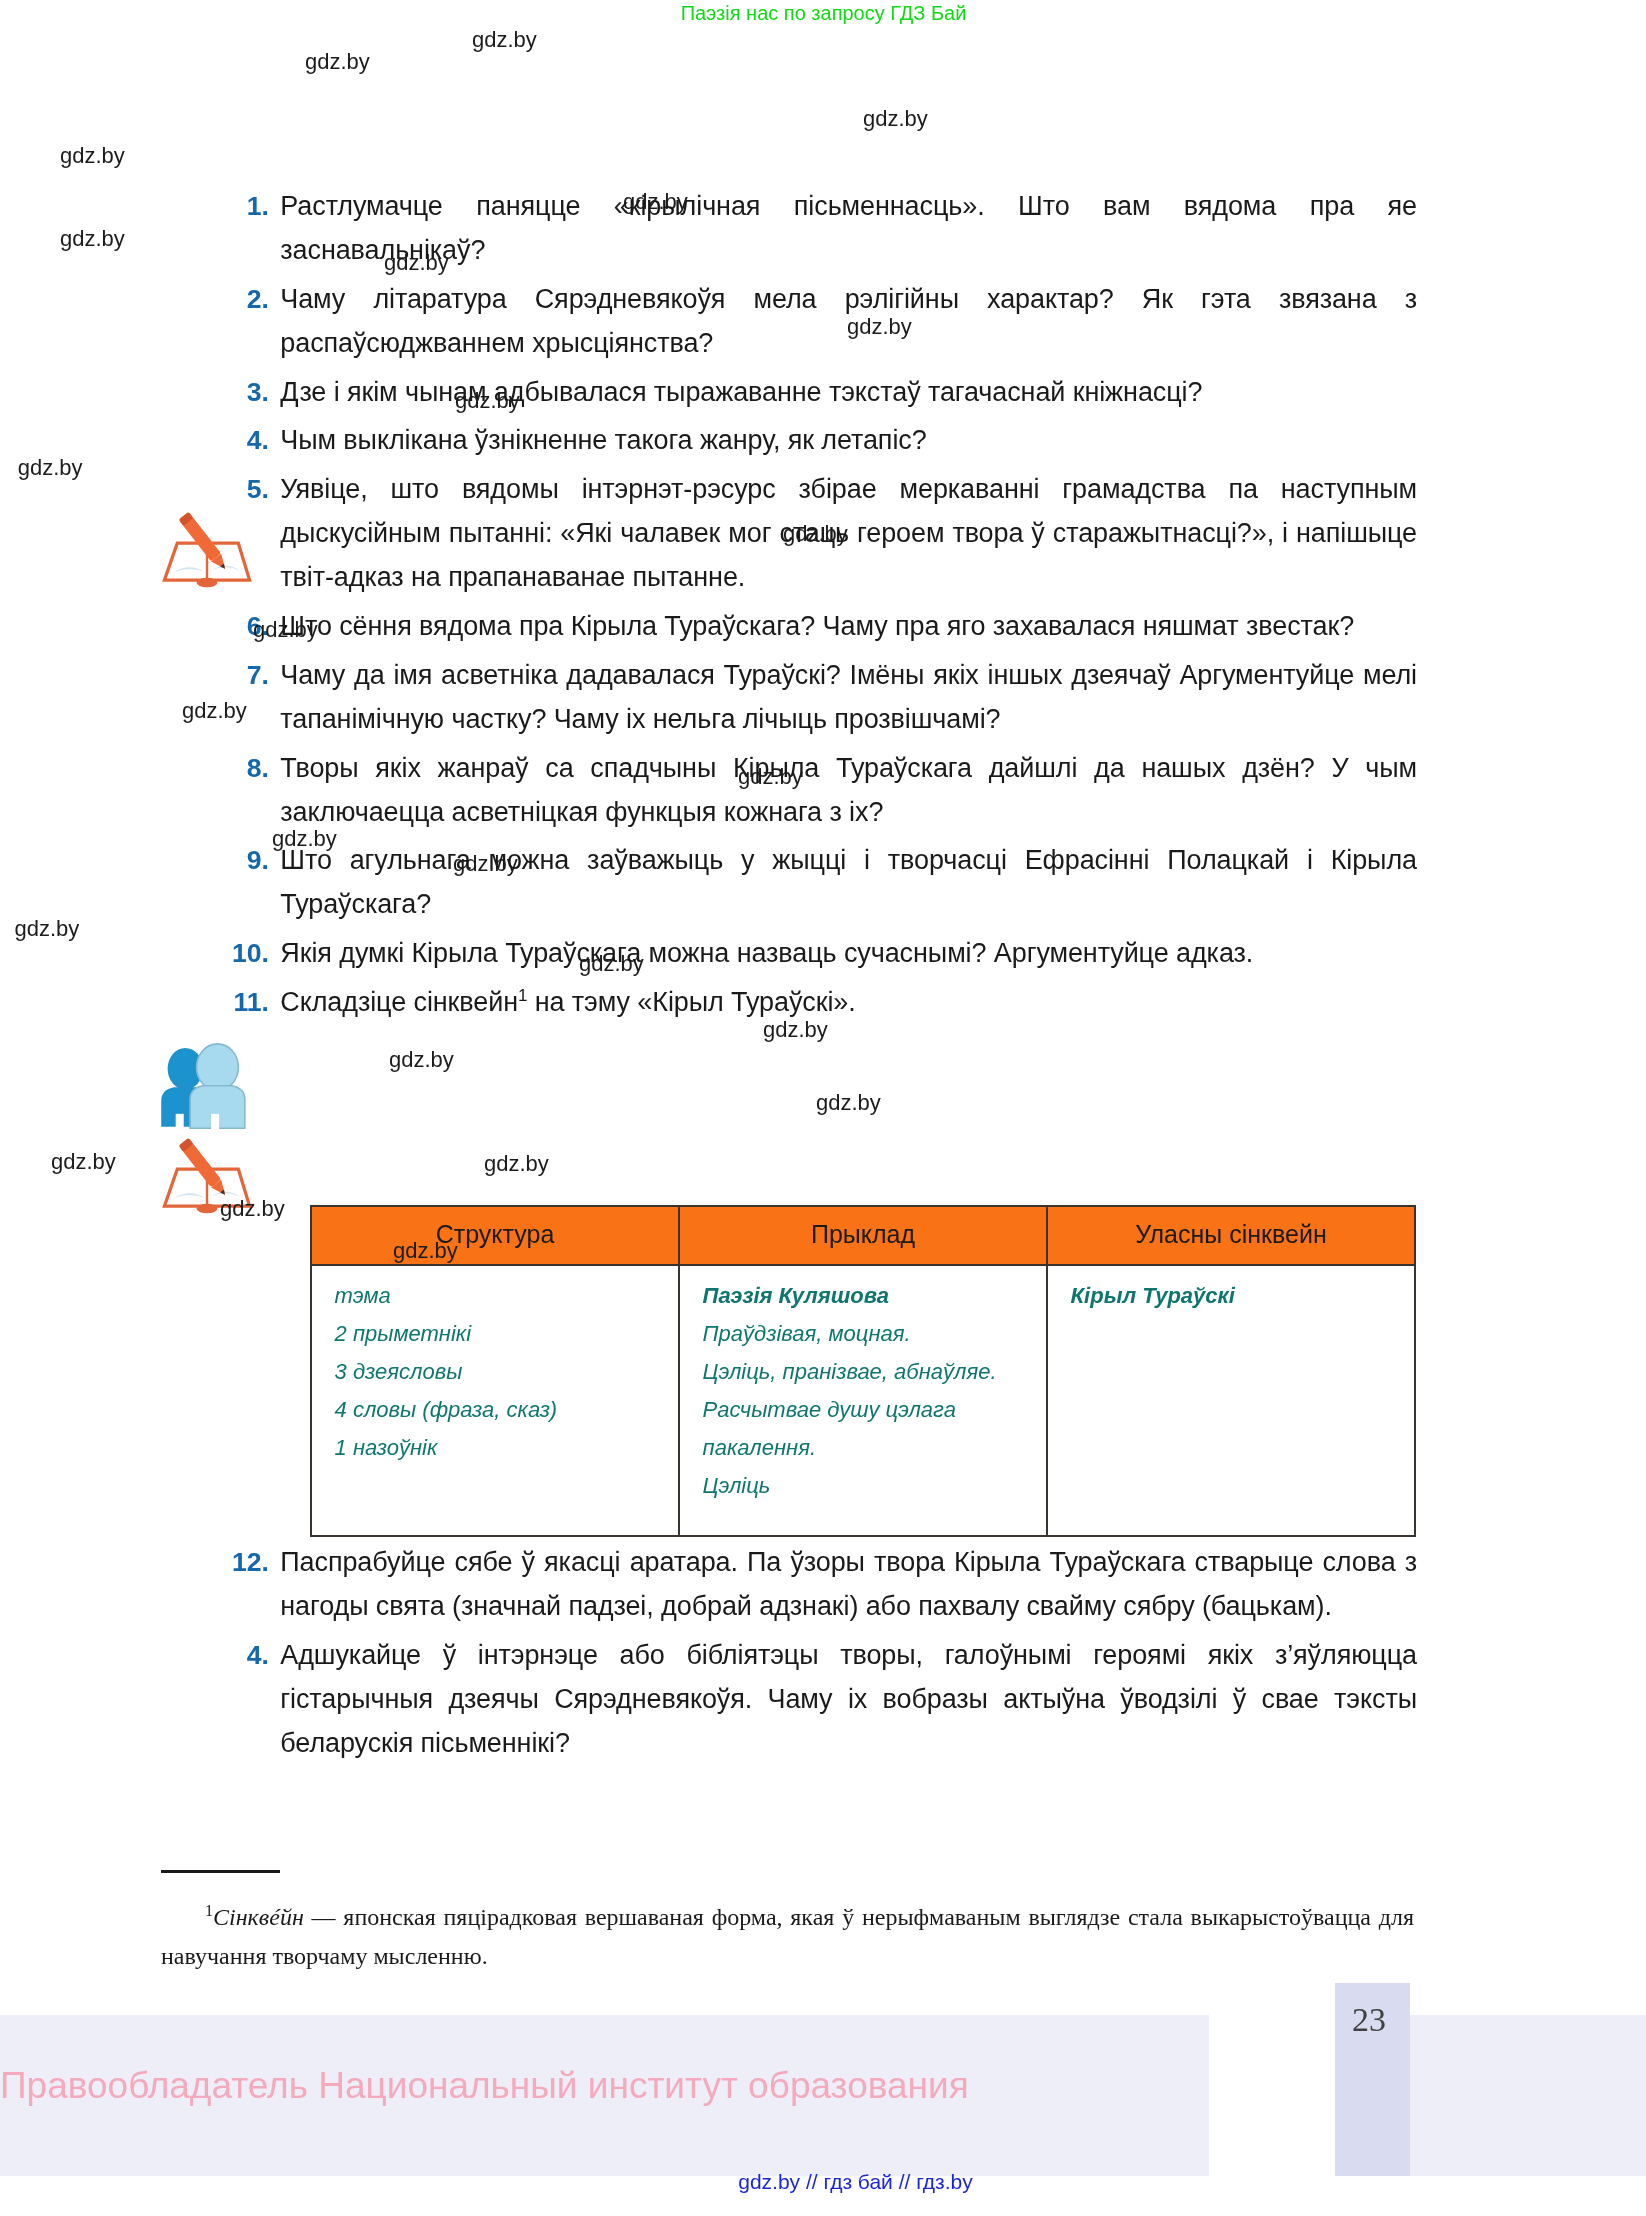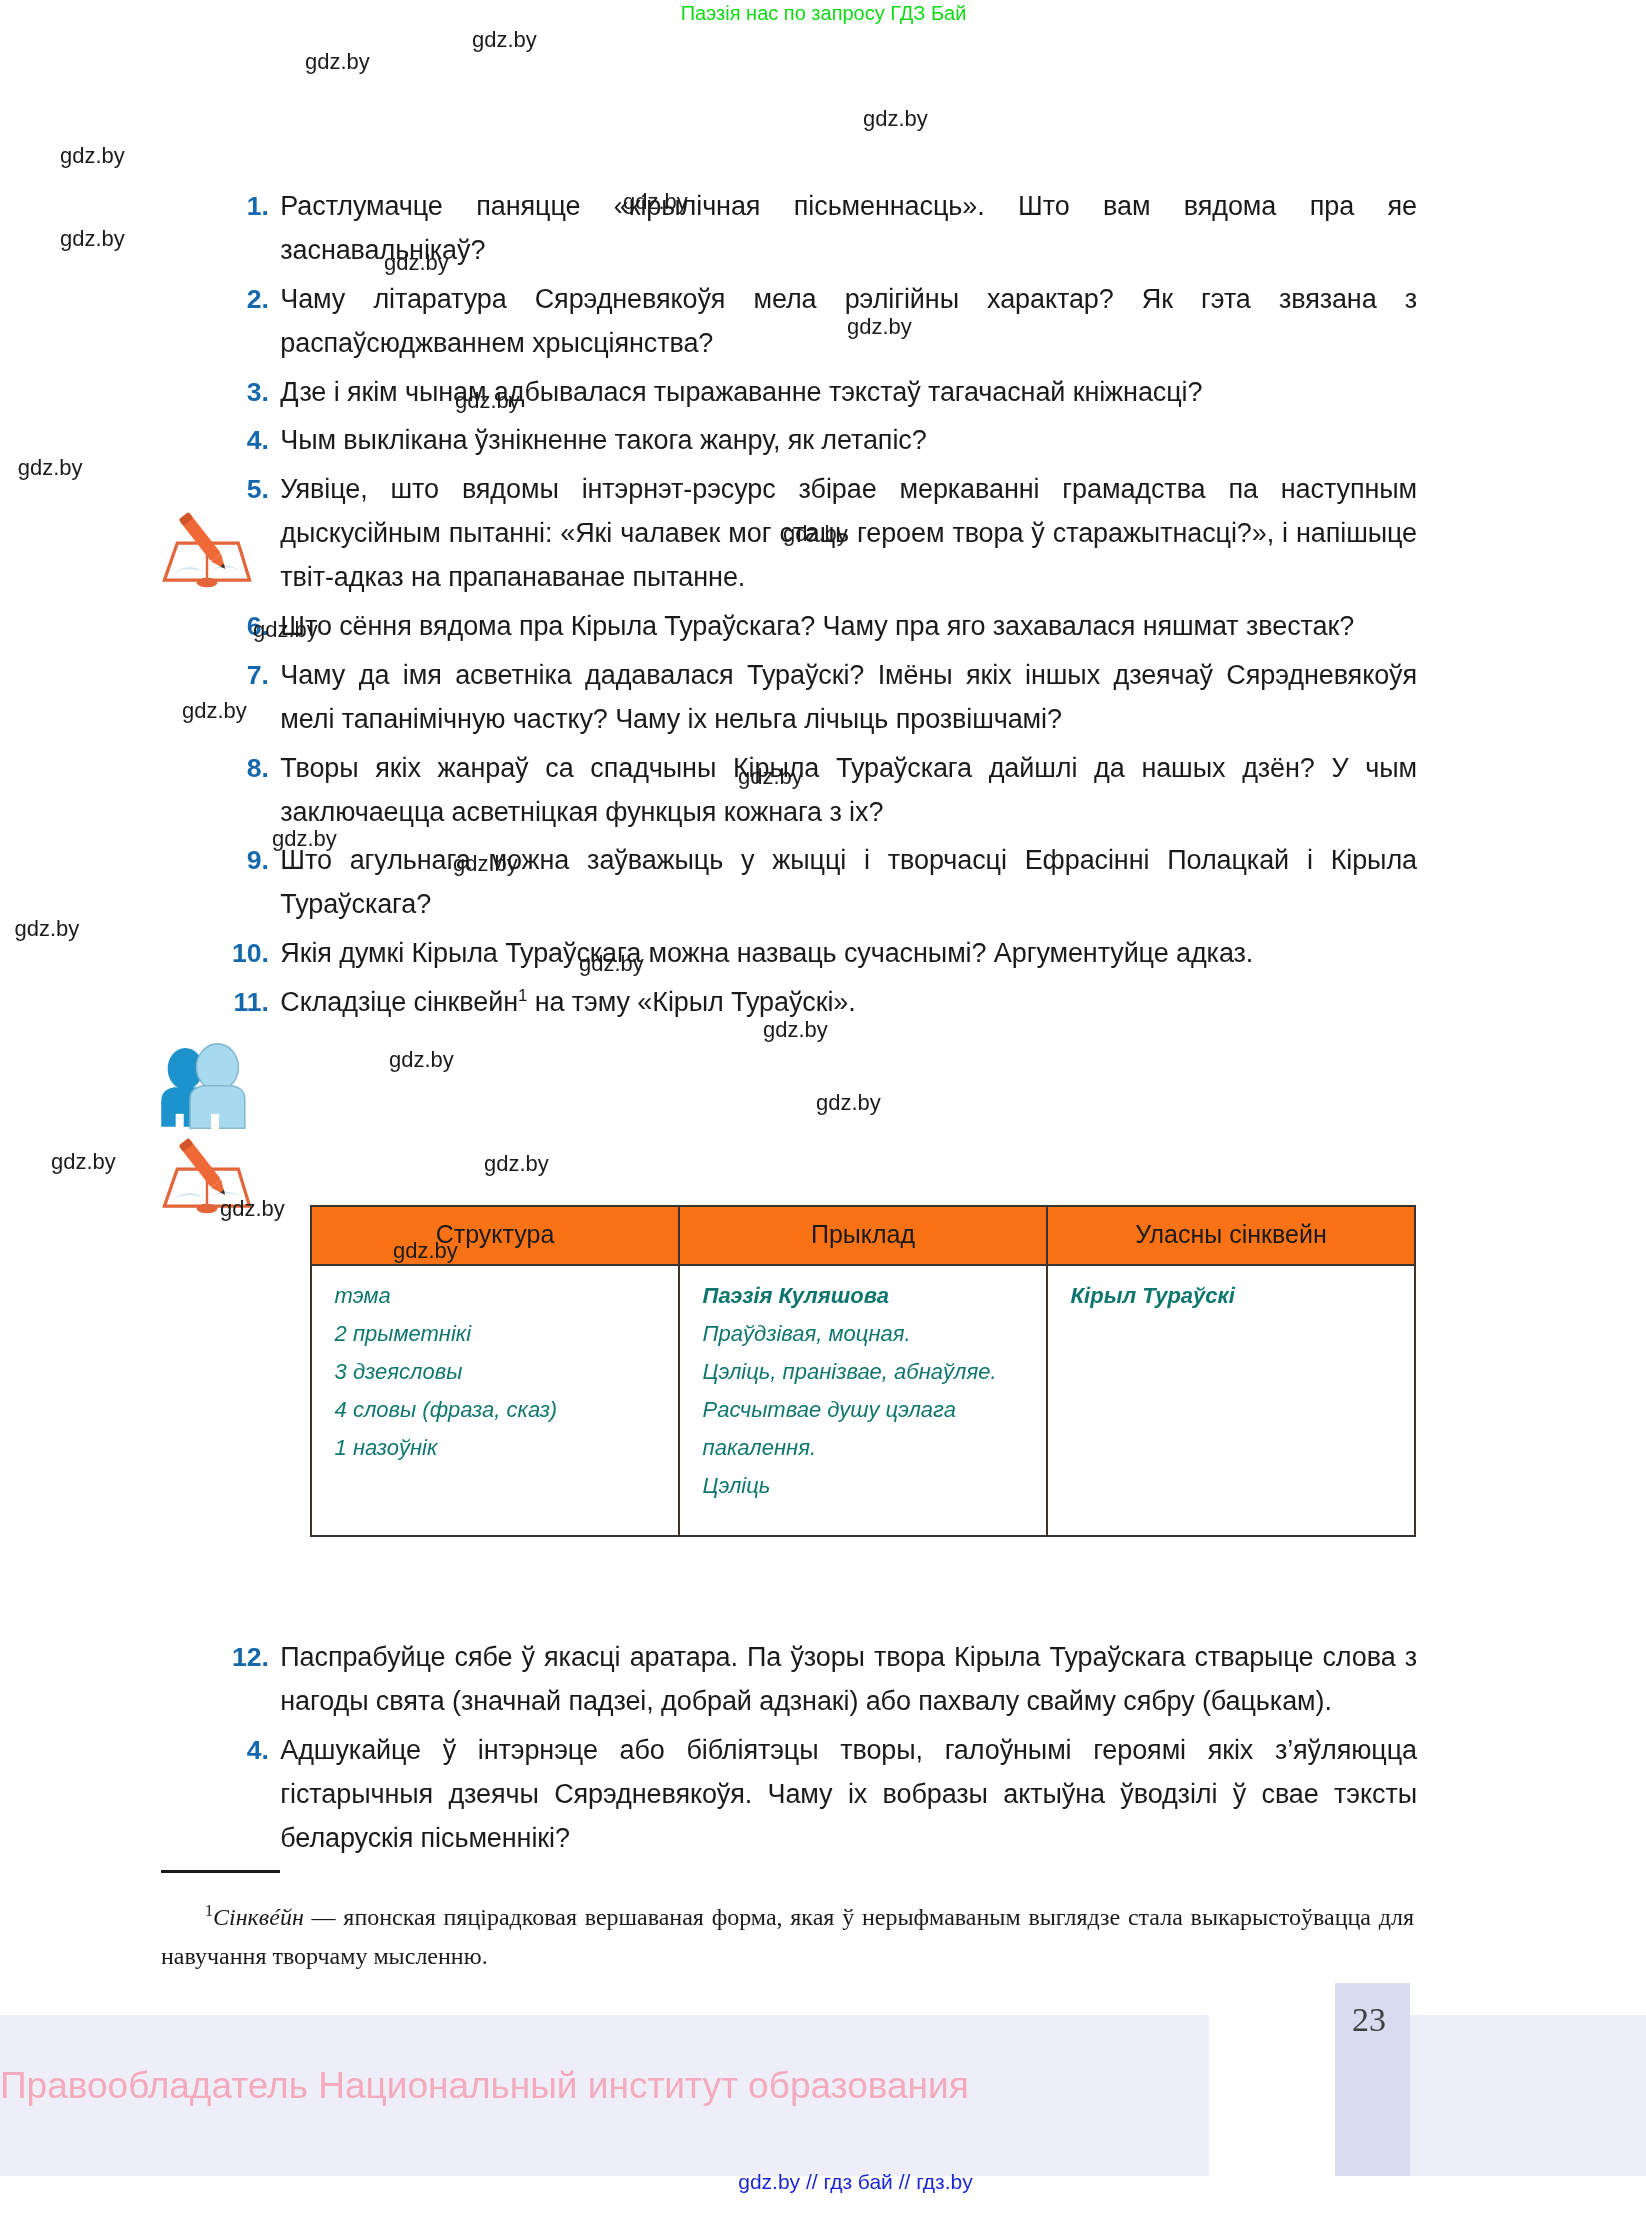--- a/index.html
+++ b/index.html
@@ -319,21 +319,21 @@
         <li class="qitem">
           <span class="qnum">5.</span>
           <span class="qtext">Уявіце, што вядомы інтэрнэт-рэсурс збірае меркаванні грамадства па наступным дыскусійным пытанні: «Які чалавек мог стаць героем твора ў старажытнасці?», і напішыце твіт-адказ на прапанаванае пытанне.</span>
         </li>
         <li class="qitem">
           <span class="qnum">6.</span>
           <span class="qtext">Што сёння вядома пра Кірыла Тураўскага? Чаму пра яго захавалася няшмат звестак?</span>
         </li>
         <li class="qitem">
           <span class="qnum">7.</span>
-          <span class="qtext">Чаму да імя асветніка дадавалася Тураўскі? Імёны якіх іншых дзеячаў Сярэдневякоўя мелі тапанімічную частку? Чаму іх нельга лічыць прозвішчамі?</span>
+          <span class="qtext">Чаму да імя асветніка дадавалася Тураўскі? Імёны якіх іншых дзеячаў Аргументуйце мелі тапанімічную частку? Чаму іх нельга лічыць прозвішчамі?</span>
         </li>
         <li class="qitem">
           <span class="qnum">8.</span>
           <span class="qtext">Творы якіх жанраў са спадчыны Кірыла Тураўскага дайшлі да нашых дзён? У чым заключаецца асветніцкая функцыя кожнага з іх?</span>
         </li>
         <li class="qitem">
           <span class="qnum">9.</span>
           <span class="qtext">Што агульнага можна заўважыць у жыцці і творчасці Ефрасінні Полацкай і Кірыла Тураўскага?</span>
         </li>
         <li class="qitem">
@@ -373,21 +373,21 @@
               <span class="cell-line">Цэліць</span>
             </td>
           <td class="col-own" id="cell-own">
               <span class="cell-line bold">Кірыл Тураўскі</span>
             </td>
         </tr>
       </tbody>
     </table>
   </div>
 
-  <div id="content-bottom" style="position:absolute; left:0; top:1635px; width:1647px; z-index:4;">
+  <div id="content-bottom" style="position:absolute; left:0; top:1540px; width:1647px; z-index:4;">
     <ol class="qlist" id="qlist-bottom" style="padding-left:214px; padding-right:230px;">
         <li class="qitem">
           <span class="qnum">12.</span>
           <span class="qtext">Паспрабуйце сябе ў якасці аратара. Па ўзоры твора Кірыла Тураўскага стварыце слова з нагоды свята (значнай падзеі, добрай адзнакі) або пахвалу свайму сябру (бацькам).</span>
         </li>
         <li class="qitem">
           <span class="qnum">4.</span>
           <span class="qtext">Адшукайце ў інтэрнэце або бібліятэцы творы, галоўнымі героямі якіх з’яўляюцца гістарычныя дзеячы Сярэдневякоўя. Чаму іх вобразы актыўна ўводзілі ў свае тэксты беларускія пісьменнікі?</span>
         </li>
       </ol>

